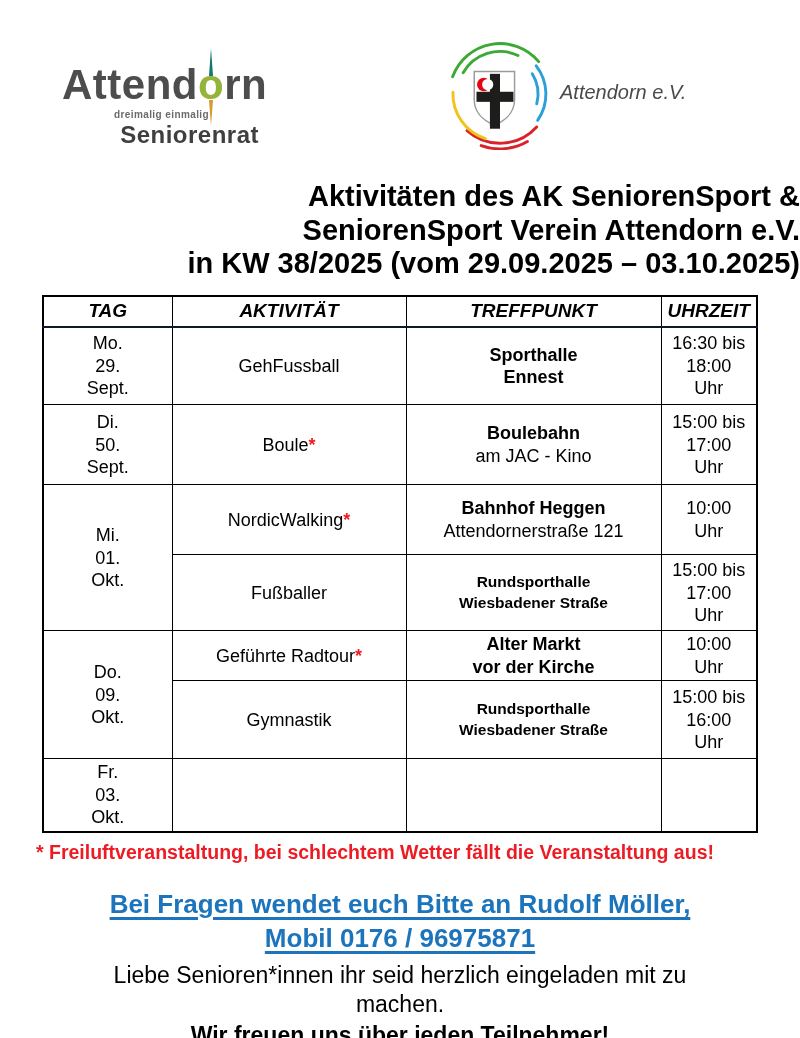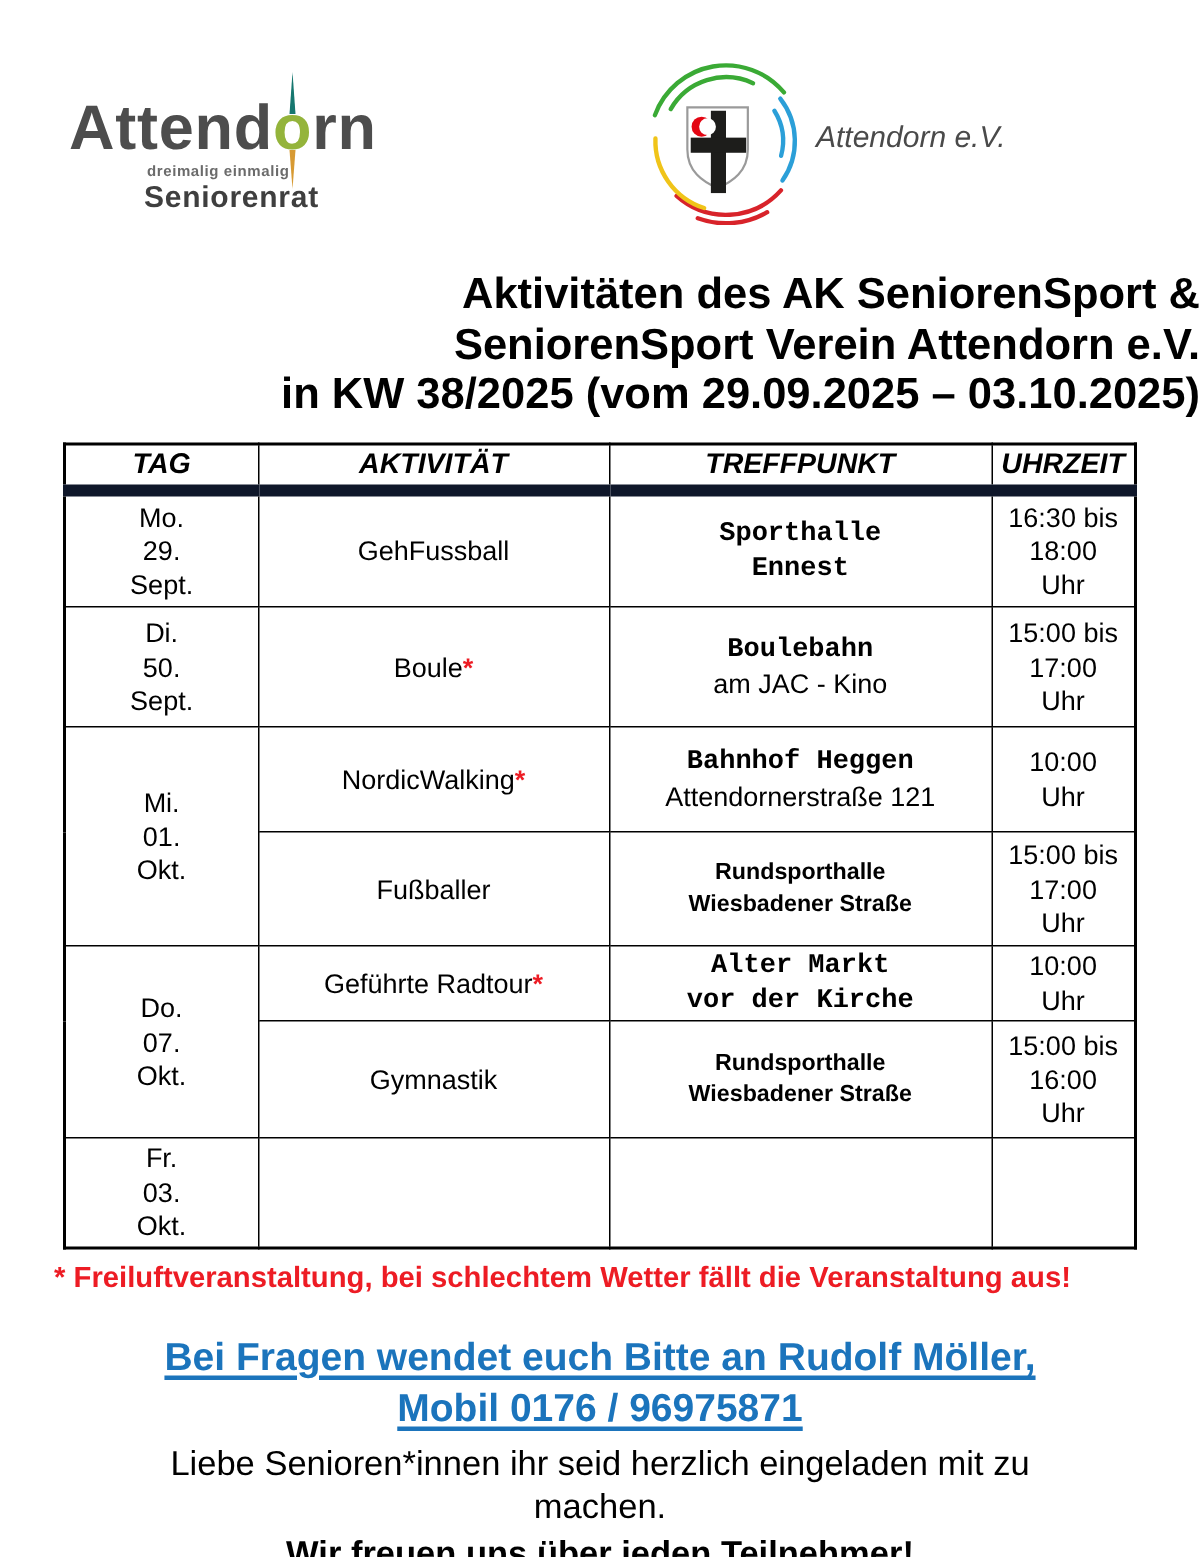--- a/index.html
+++ b/index.html
@@ -5,54 +5,54 @@
   * { box-sizing: border-box; }
   html,body { margin:0; padding:0; }
   body {
     width:800px; height:1038px; background:#ffffff;
     font-family:"Liberation Sans", sans-serif; color:#000;
     overflow:hidden;
   }
   .ml { white-space:pre-line; }
 
   
-  .header { position:relative; height:164px; }
+  .header { position:relative; height:164px;margin-left:16px; }
 
   .logo-att { position:absolute; left:46px; top:36px; }
   .att-word { font-size:42px; font-weight:bold; letter-spacing:.5px; line-height:1; margin-top:28px; }
   .att-o { position:relative; display:inline-block; }
   .spike { position:absolute; left:50%; width:0; height:0; }
   .spike-top { bottom:30px; margin-left:-2.5px; border-left:2.5px solid transparent; border-right:2.5px solid transparent; border-bottom:28px solid #16776f; }
   .spike-bottom { top:36px; margin-left:-2.5px; border-left:2.5px solid transparent; border-right:2.5px solid transparent; border-top:26px solid #d79a33; }
   .att-tagline { margin:3px 0 0 52px; font-size:10px; font-weight:600; letter-spacing:.4px; }
-  .att-sub { margin:1px 0 0 50px; font-size:20px; font-weight:bold; letter-spacing:.5px; }
+  .att-sub { margin:1px 0 0 50px; font-size:24px; font-weight:bold; letter-spacing:.5px;text-align:center; }
 
   .logo-ssv { position:absolute; left:428px; top:38px; display:flex; align-items:center; }
   .ssv-emblem { flex:0 0 auto; }
   .ssv-text { margin-left:4px; margin-top:-6px; }
   .ssv-title { font-size:21px; font-weight:bold; font-style:italic; letter-spacing:.2px; }
   .ssv-sub { font-size:20px; font-style:italic; margin-top:3px; }
   .arc { fill:none; stroke-width:2.6; stroke-linecap:round; }
 
   
   .doc-title { margin-top:16px; text-align:right; font-size:29px; font-weight:bold; line-height:1.16; white-space:pre-line; }
 
   
   table.schedule { border-collapse:collapse; margin:14px 0 0 42px; table-layout:fixed; width:714px; border:2px solid #000; }
   .schedule th, .schedule td { border:1.5px solid #000; padding:2px 2px; text-align:center; vertical-align:middle; }
-  .schedule thead th { font-style:italic; font-weight:bold; font-size:19px; height:31px; border-bottom:8px solid #0f172a; }
+  .schedule thead th { font-style:italic; font-weight:bold; font-size:19px; height:31px; border-bottom:2px solid #0f172a; }
   .schedule td { font-size:18px; line-height:1.25; }
   tr.h-mo td { height:78px; }
   tr.h-di td { height:80px; }
   tr.h-mia td { height:70px; }
   tr.h-mib td { height:76px; }
   tr.h-doa td { height:48px; }
   tr.h-dob td { height:78px; }
   tr.h-fr td { height:68px; }
-  .vb { font-weight:bold;font-family:Liberation Mono, monospace; }
+  .vb { font-weight:bold; }
   .vp { font-weight:normal; }
   .vbs { font-weight:bold; font-size:15.5px; line-height:1.35; }
   .ast { font-weight:bold; }
 
   
   .footnote { margin:8px 0 0 36px; font-size:19.5px; font-weight:bold; }
   .contact { margin-top:24px; text-align:center; font-size:26px; font-weight:bold; line-height:1.3; }
   .contact .cline { text-decoration:underline; text-decoration-thickness:2.5px; text-underline-offset:4px; }
   .invite { margin-top:6px; text-align:center; font-size:23px; line-height:1.25; white-space:pre-line; }
   .closing-bold { margin-top:3px; text-align:center; font-size:23px; font-weight:bold; }
@@ -155,21 +155,21 @@
       <td>
           <div class="vbs ml">Rundsporthalle
 Wiesbadener Straße</div>
         </td>
       <td class="ml">15:00 bis
 17:00
 Uhr</td>
     </tr>
     <tr class="h-doa">
       <td class="ml" rowspan="2">Do.
-07.
+09.
 Okt.</td>
       <td><span>Geführte Radtour</span><span class="ast" style="color: rgb(237, 28, 36);">*</span></td>
       <td>
           <div class="vb ml">Alter Markt
 vor der Kirche</div>
         </td>
       <td class="ml">10:00
 Uhr</td>
     </tr>
     <tr class="h-dob">

